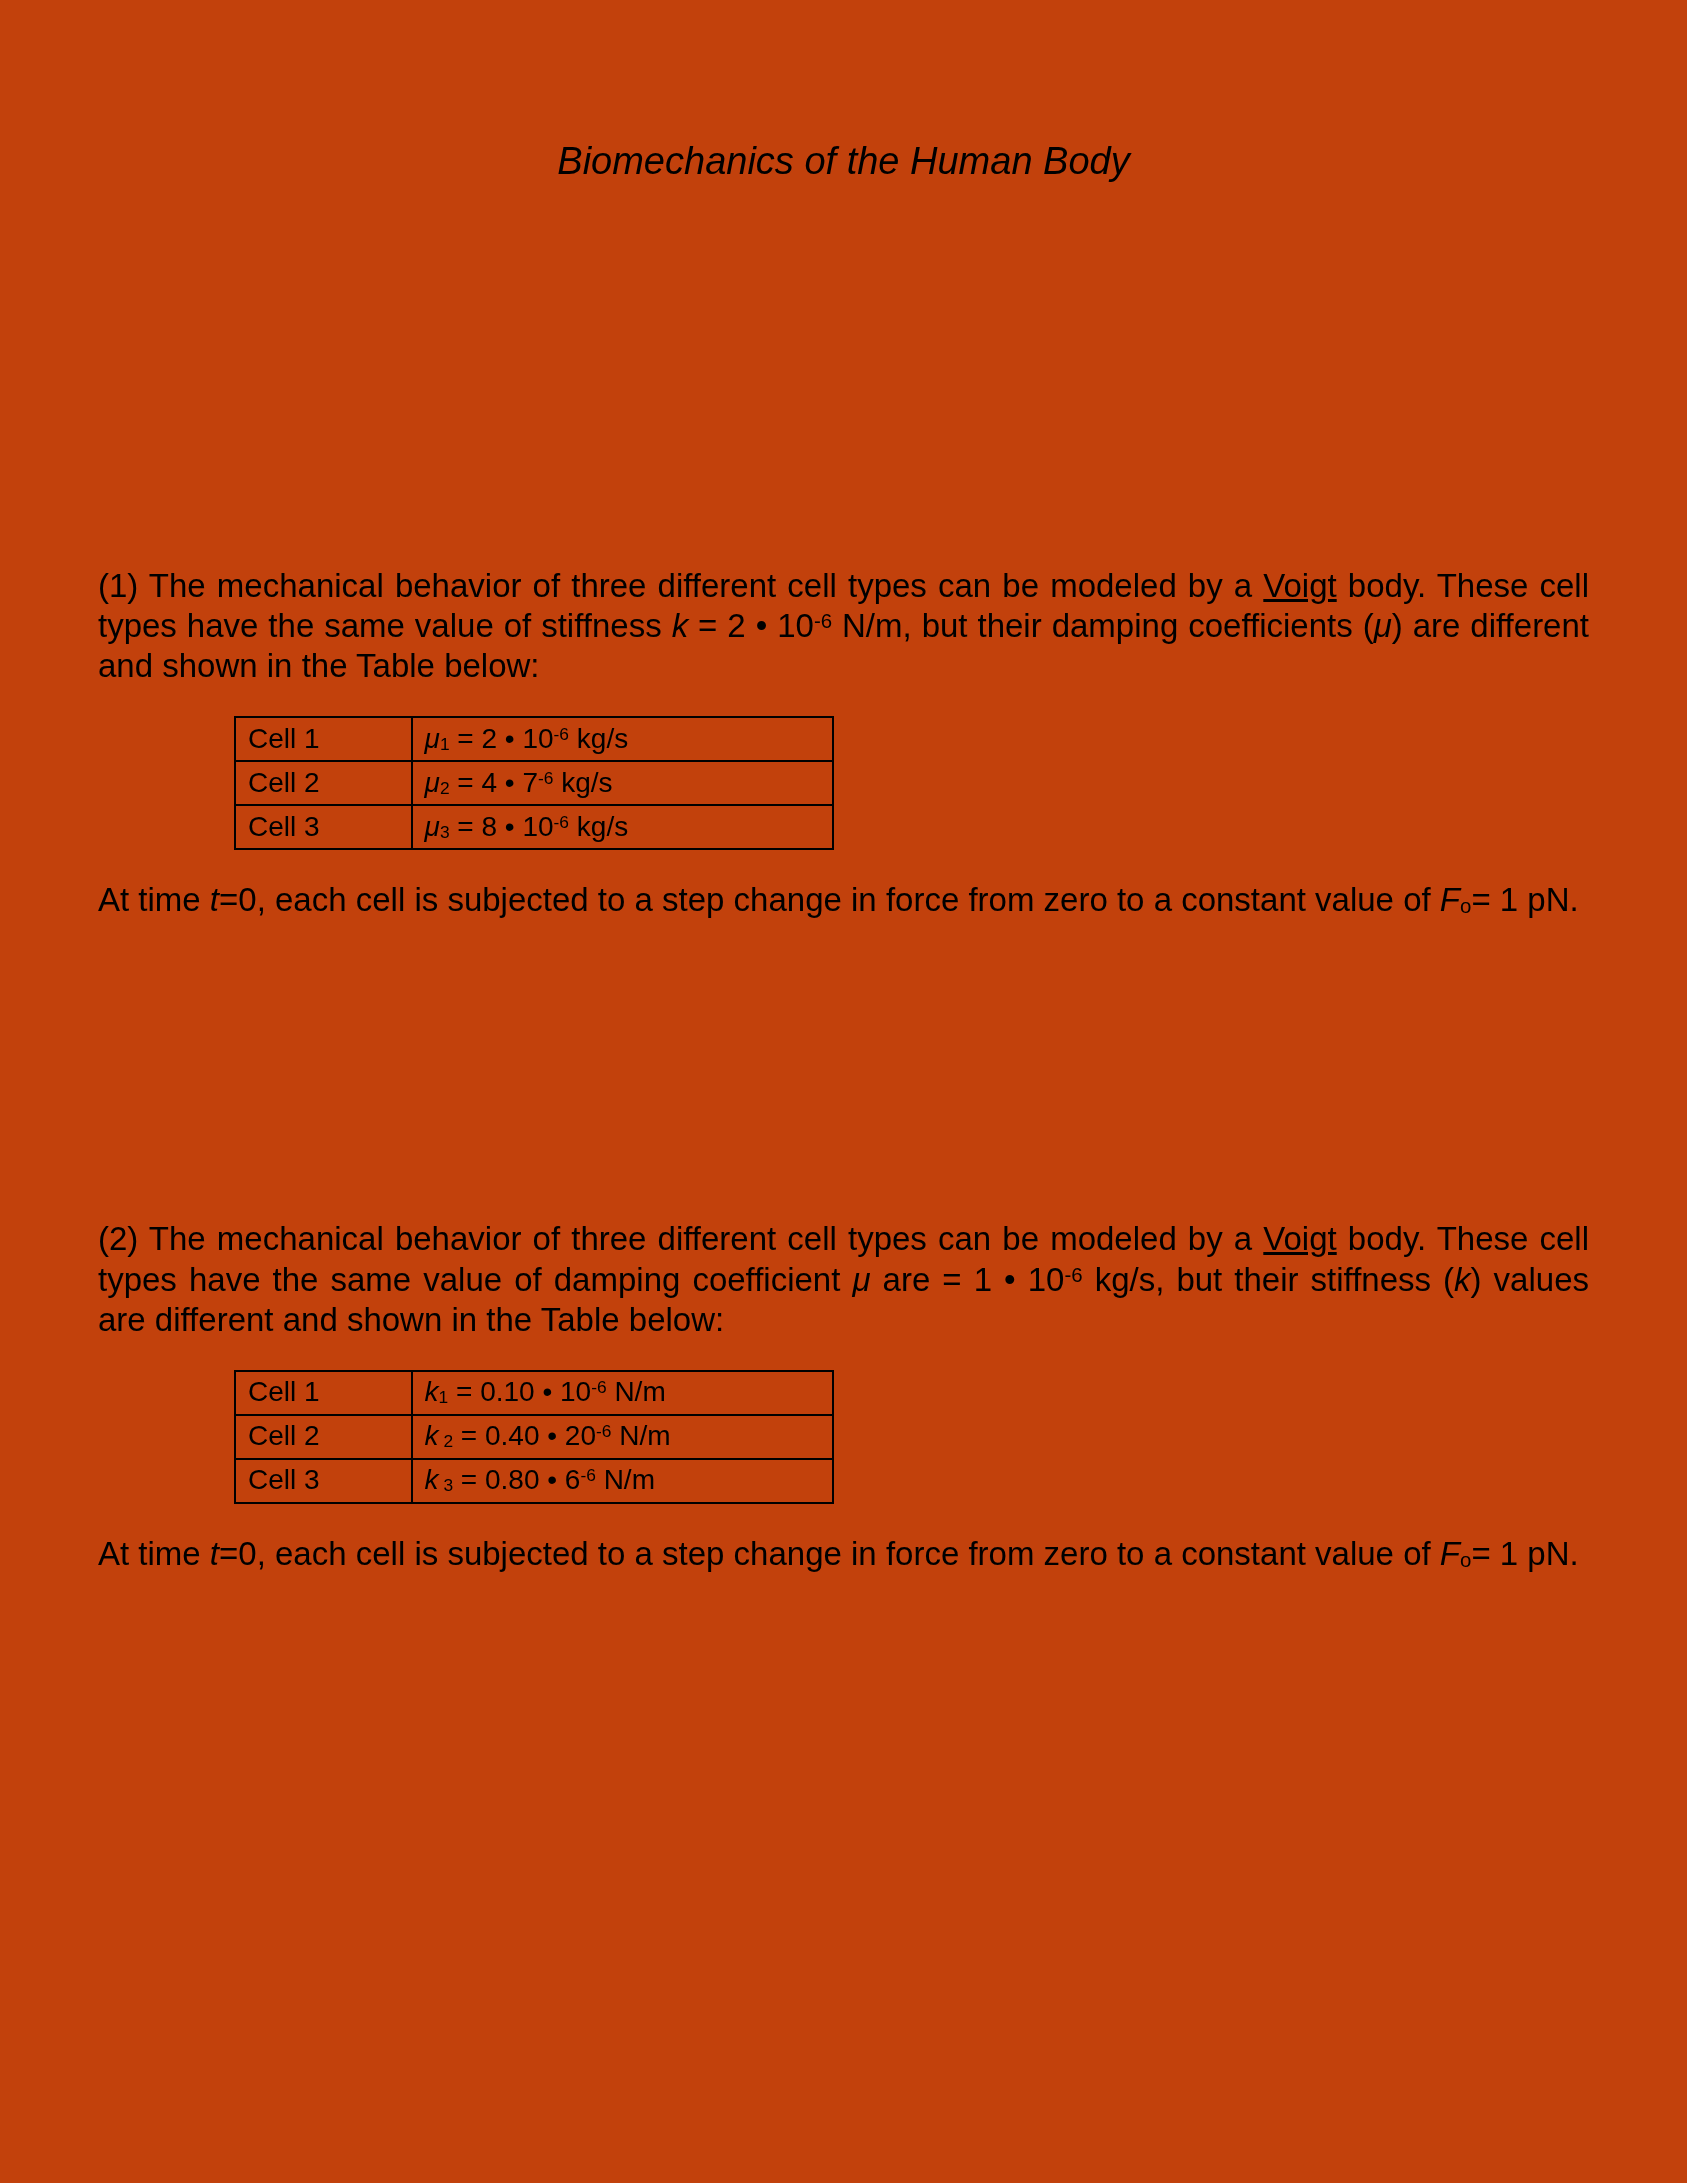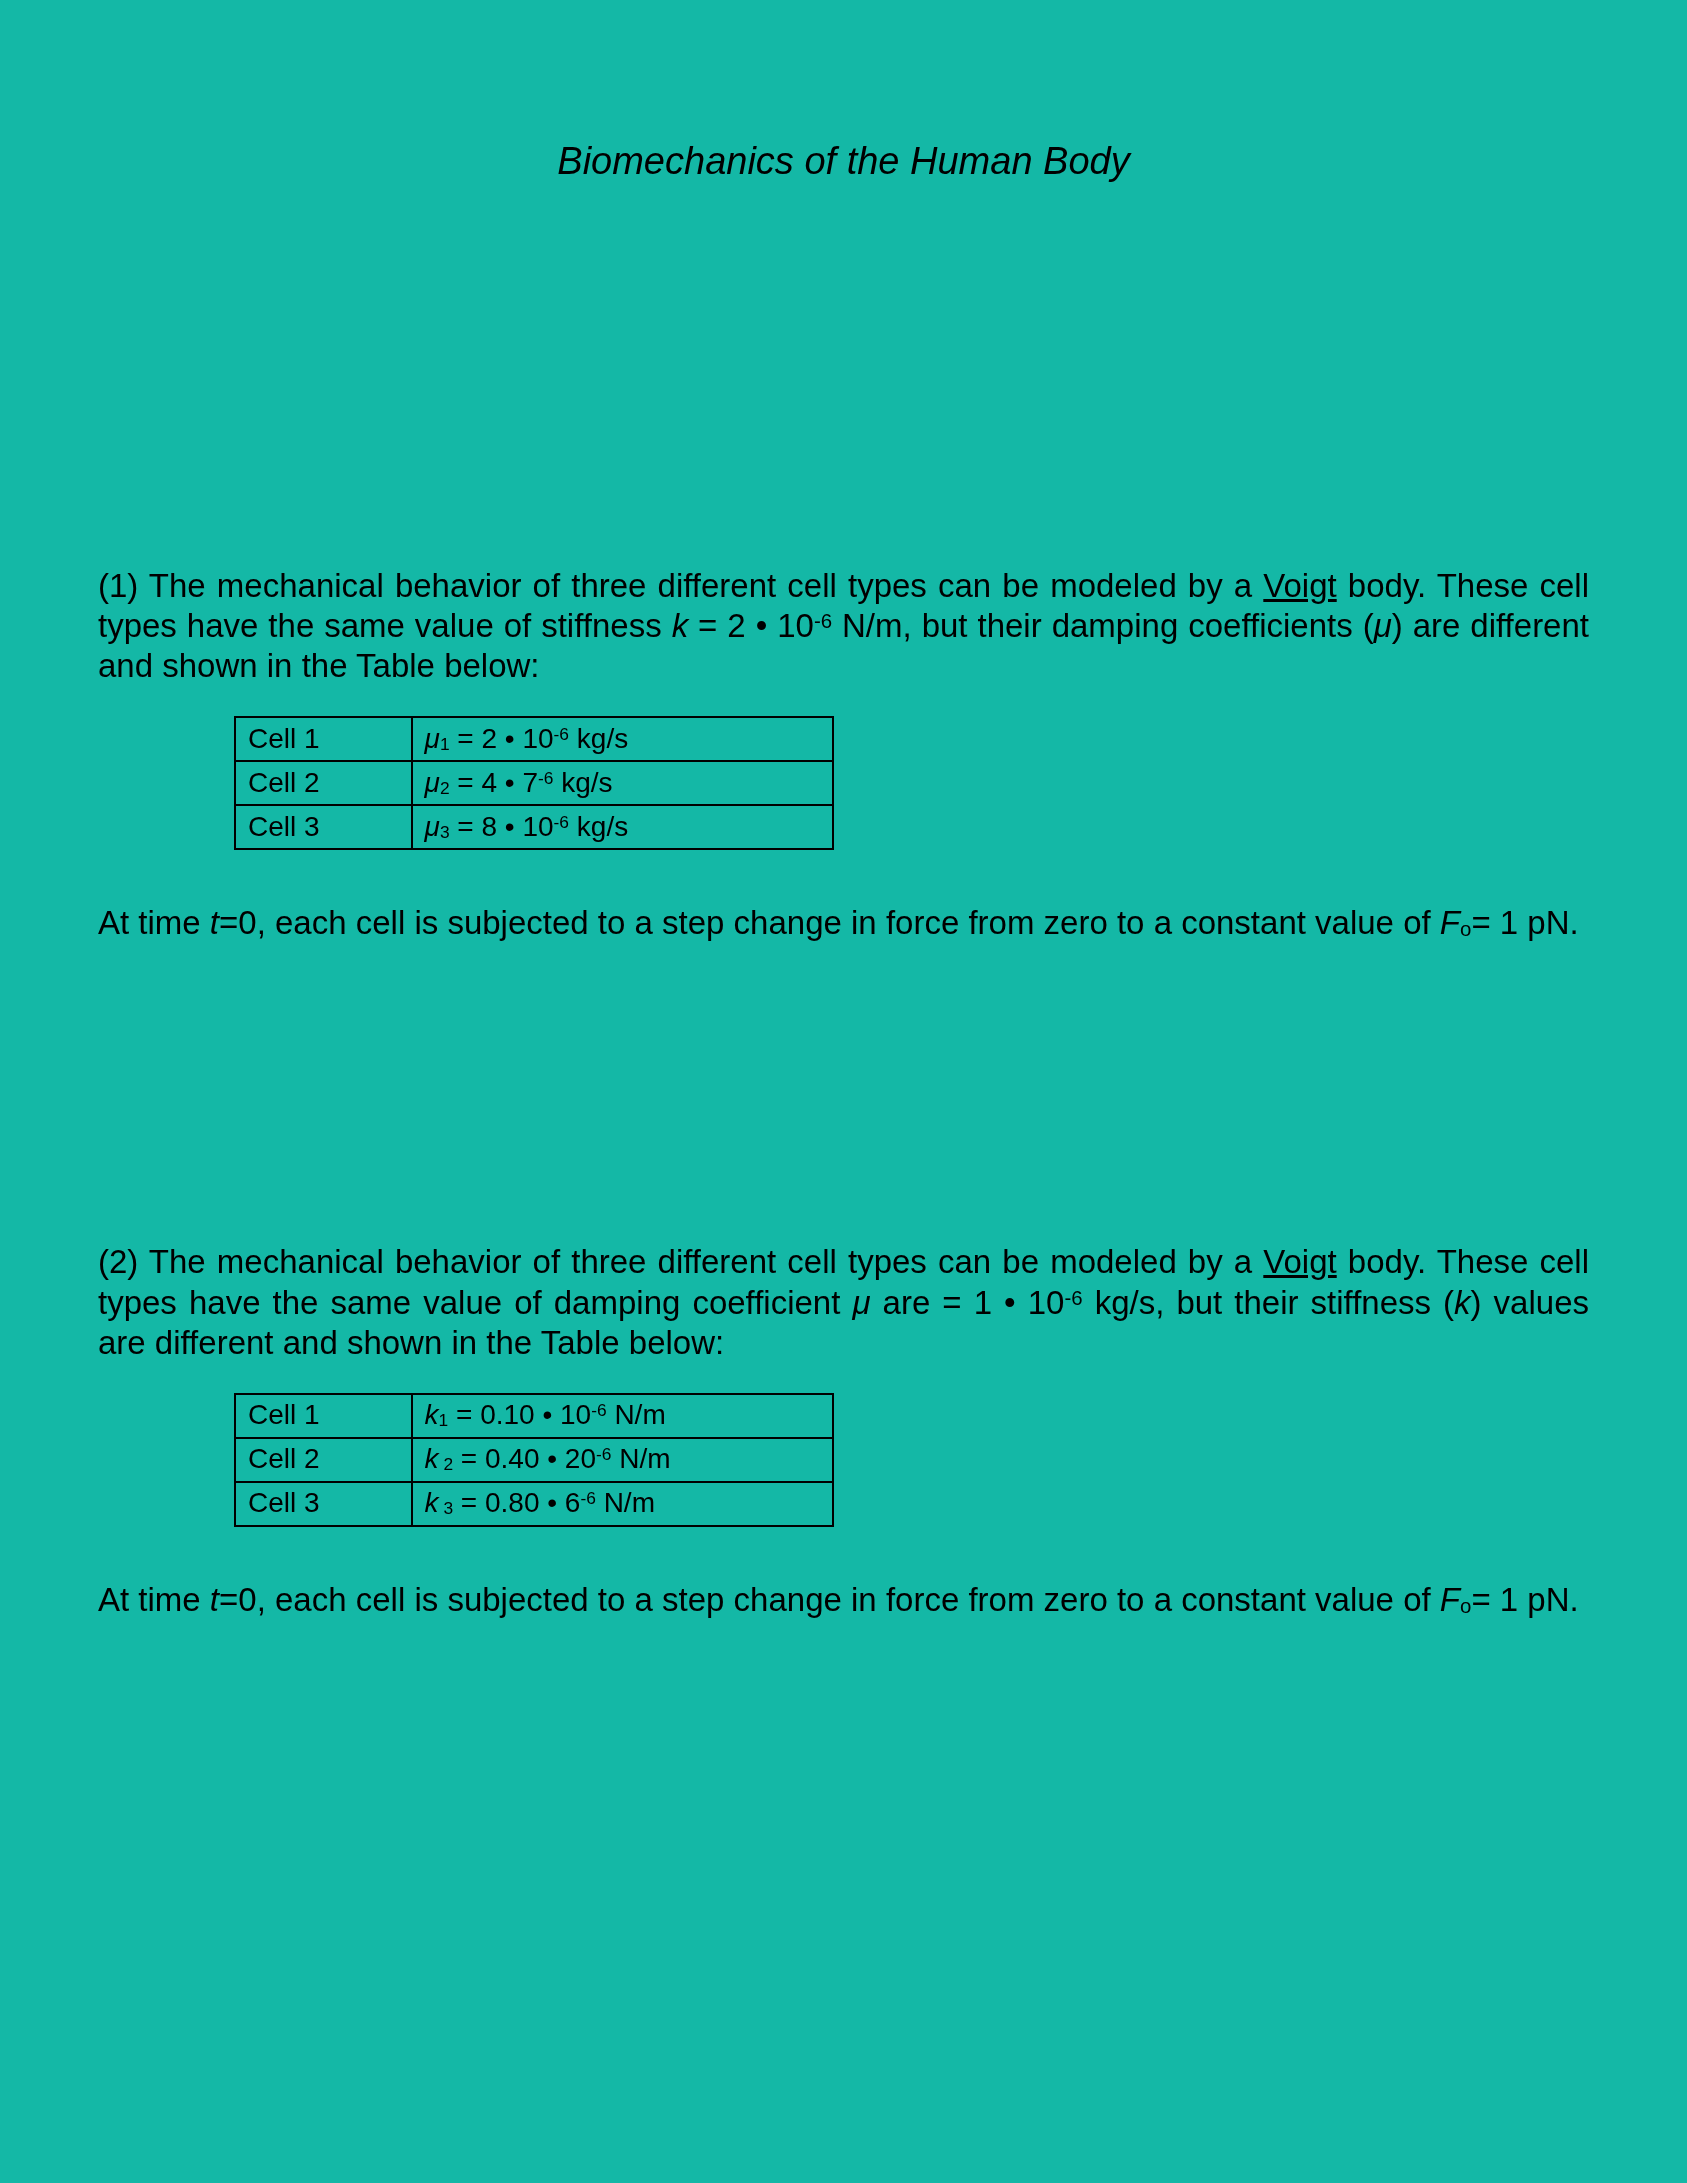--- a/index.html
+++ b/index.html
@@ -4,21 +4,21 @@
 <style>
   html, body {
     margin: 0;
     padding: 0;
     background: #ffffff;
   }
   .page {
     position: relative;
     width: 1687px;
     height: 2183px;
-    background: #14b8a6;
+    background: #c2410c;
     color: #000000;
     font-family: "Liberation Sans", sans-serif;
     font-size: 33px;
     box-sizing: border-box;
     padding: 140px 98px 0 98px;
     overflow: hidden;
   }
   .title {
     margin: 0;
     text-align: center;
@@ -27,21 +27,21 @@
     font-size: 38px;
     line-height: 1.15;
   }
   .para {
     margin: 0;
     line-height: 1.22;
     text-align: justify;
   }
   .mt-p1 { margin-top: 382px; }
   .mt-table { margin-top: 30px; }
-  .mt-footer { margin-top: 53px; }
+  .mt-footer { margin-top: 30px; }
   .mt-p2 { margin-top: 299px; }
 
   table.data-table {
     border-collapse: collapse;
     margin-left: 136px;
   }
   .data-table td {
     border: 2px solid #000000;
     padding: 3.3px 10.6px 4.6px 12px;
     font-size: 28px;

